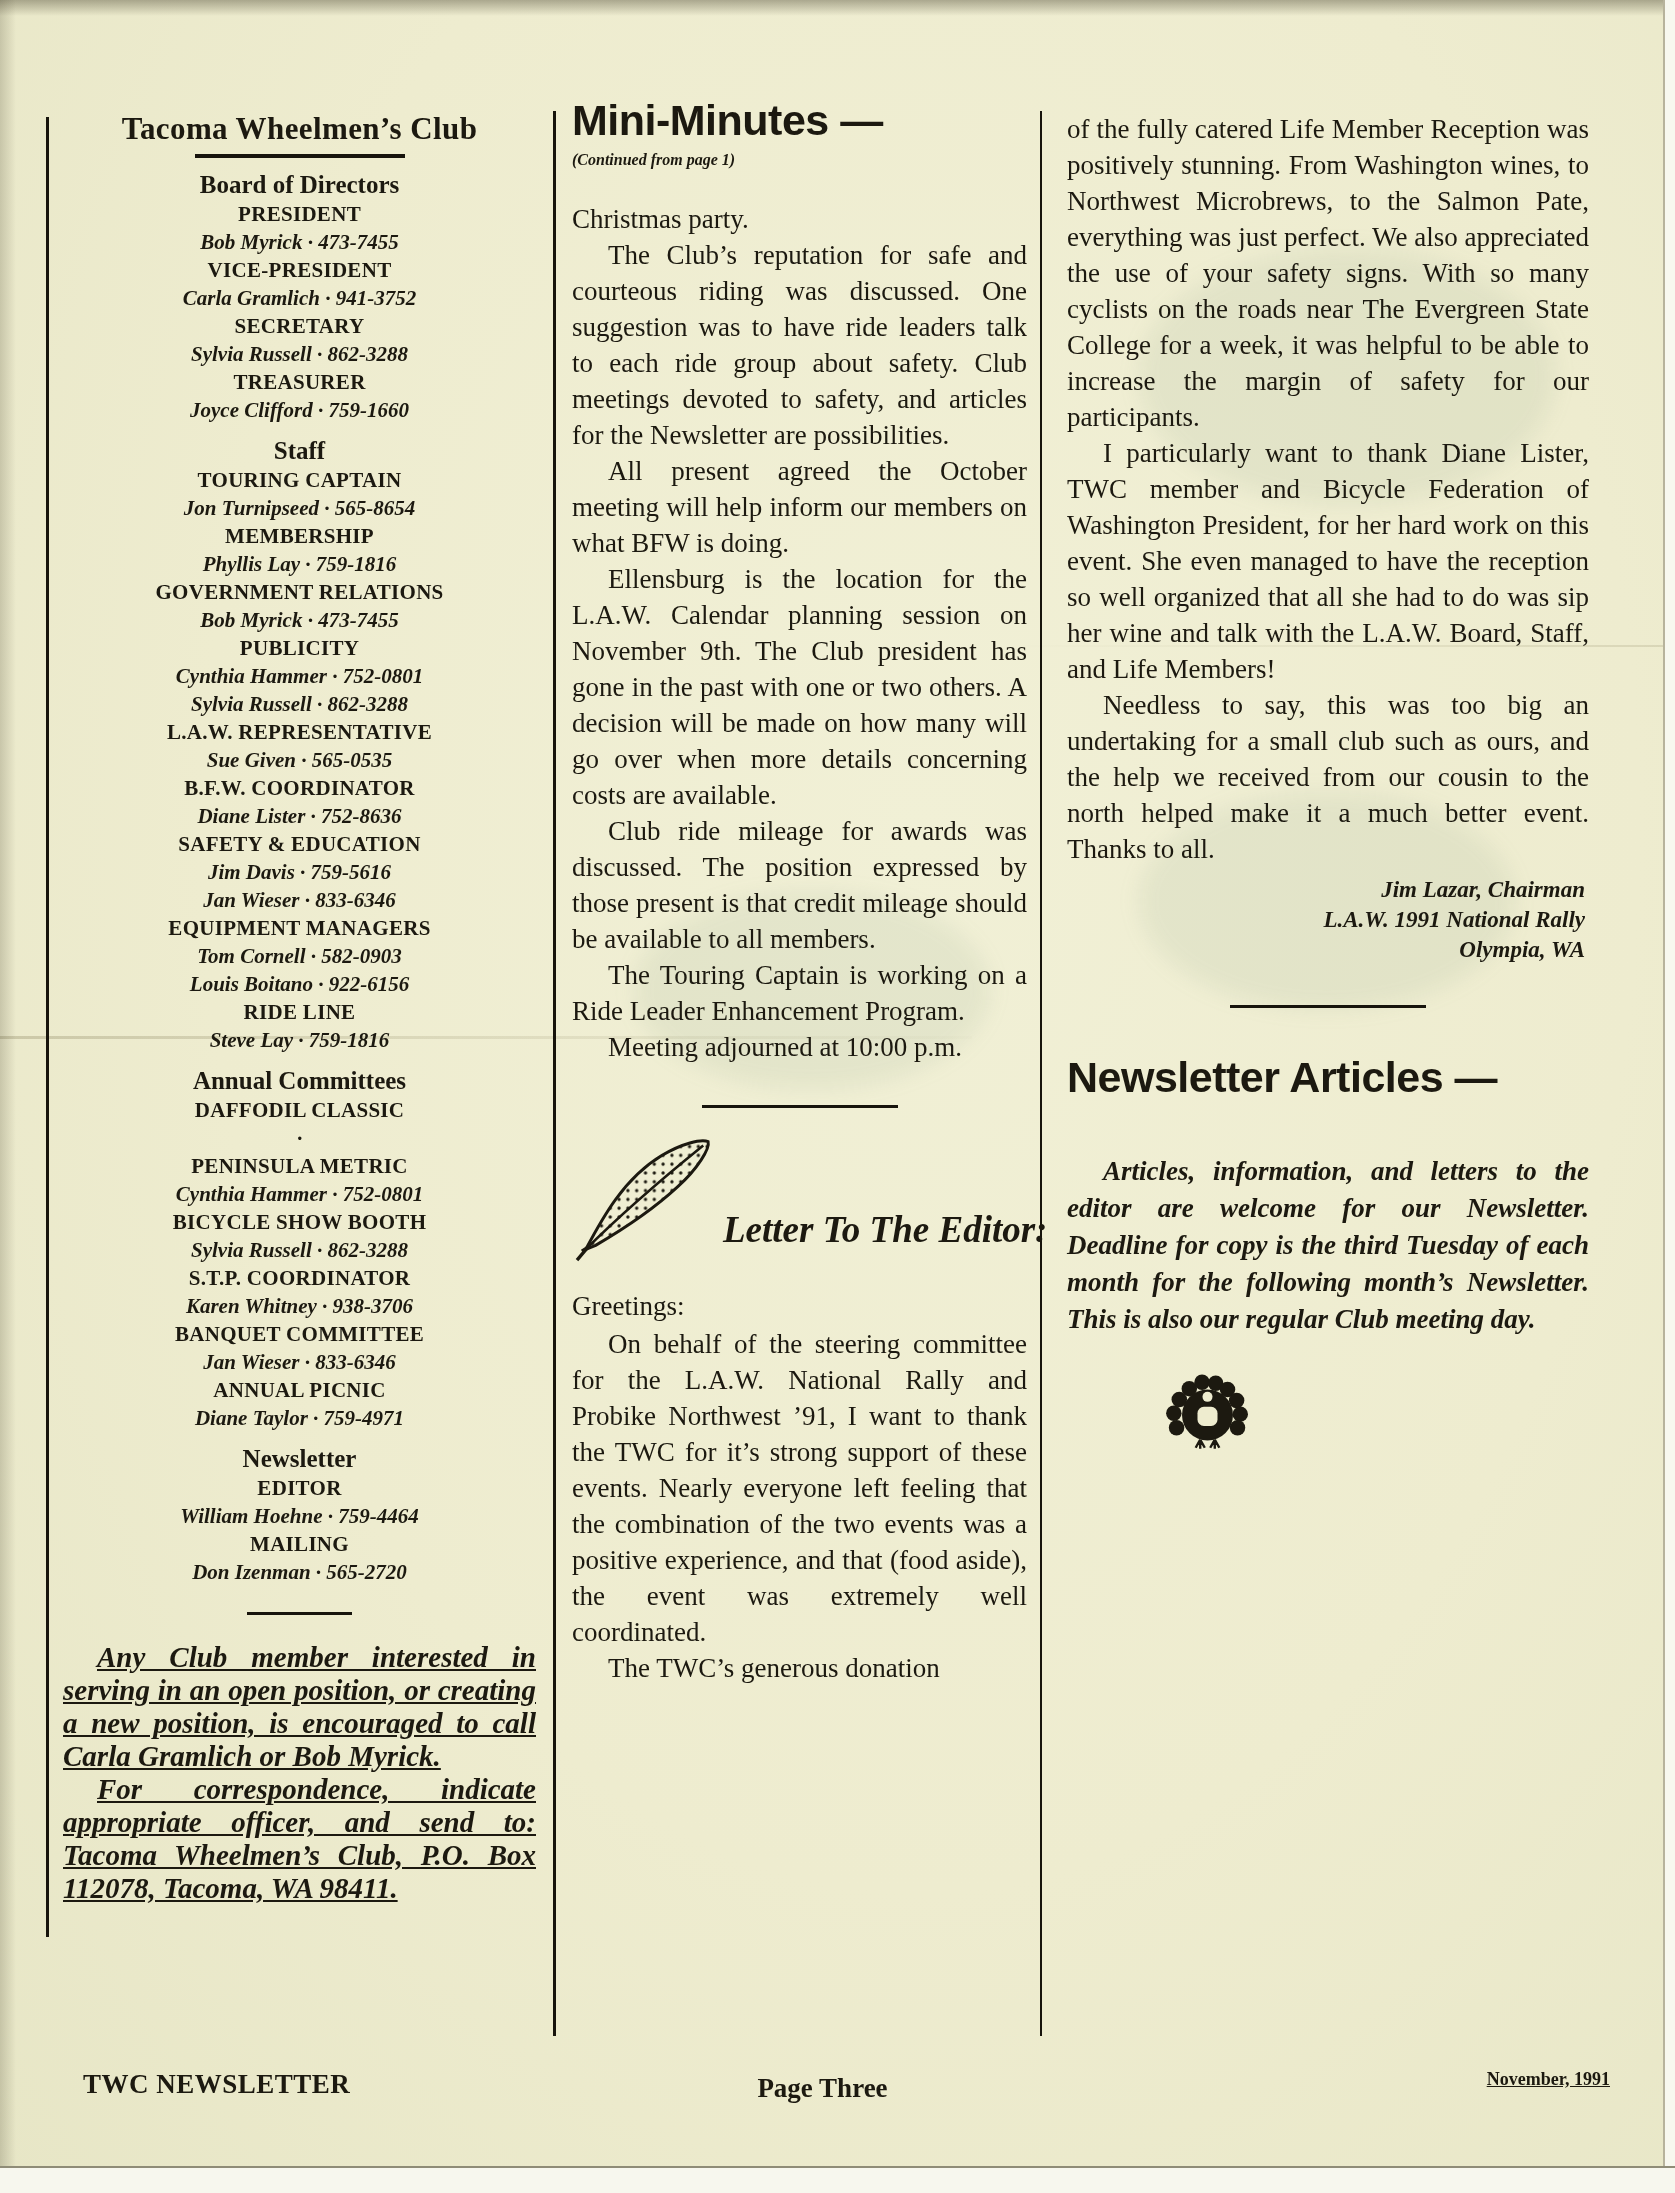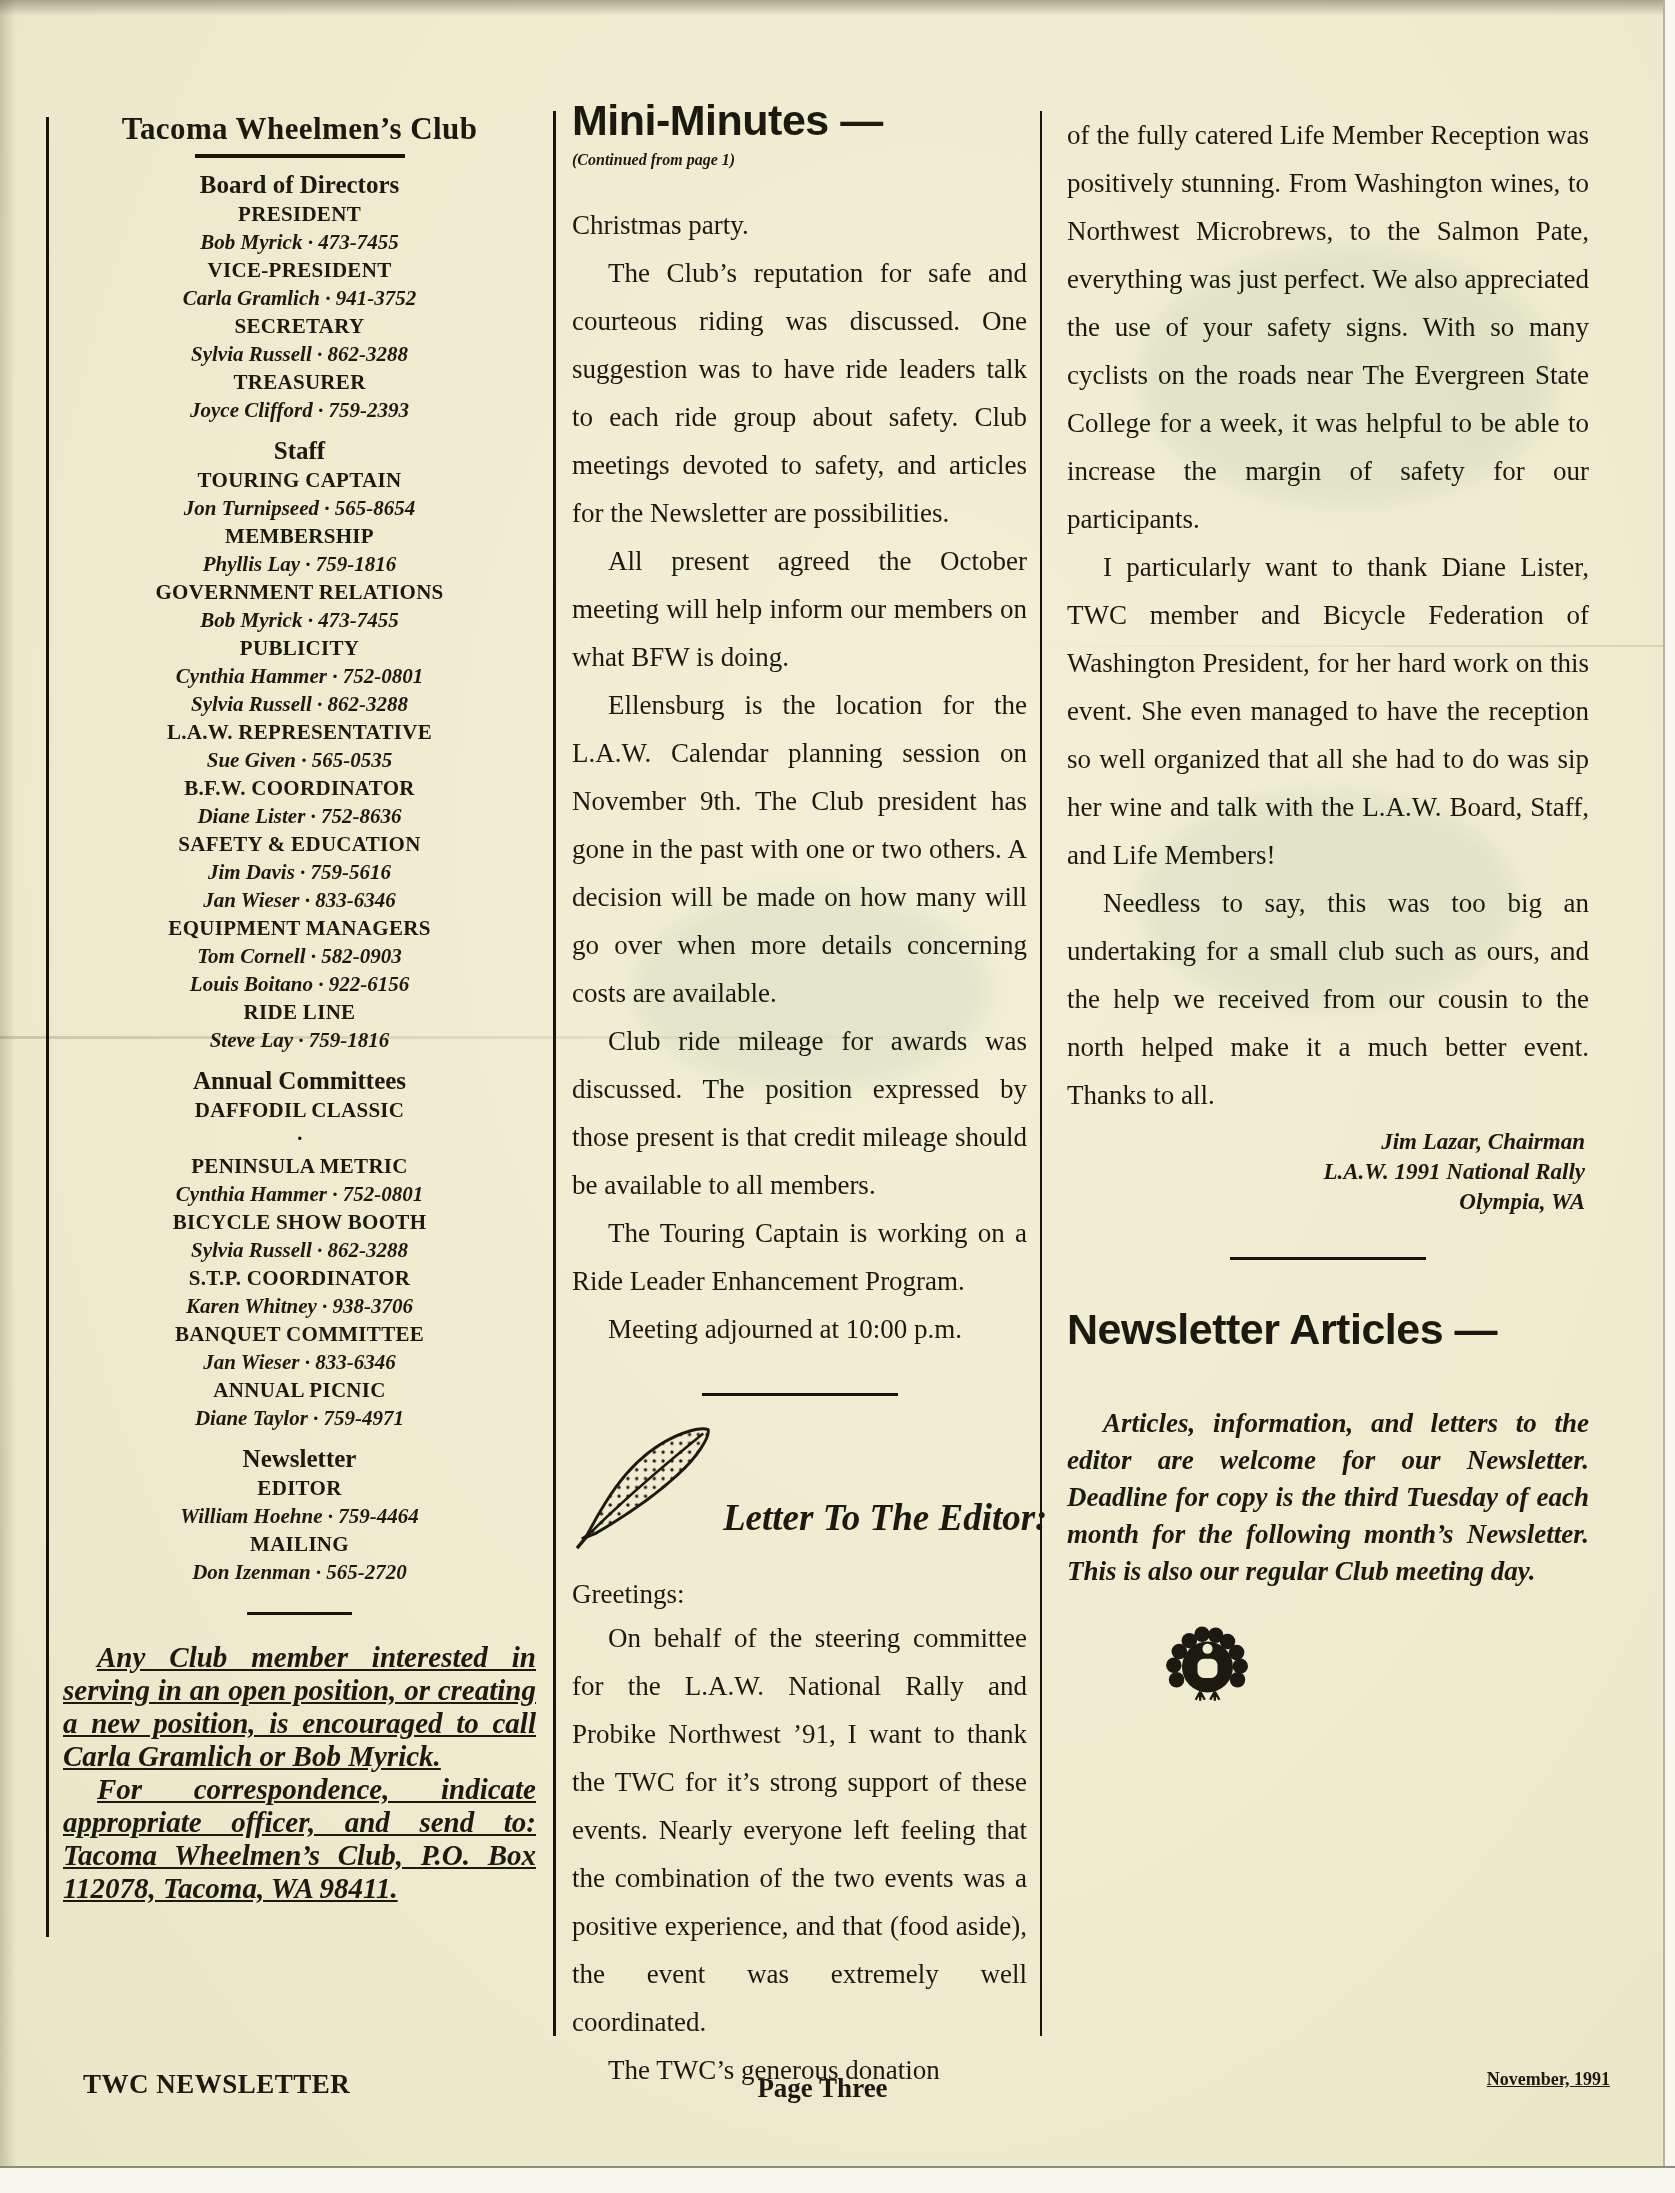--- a/index.html
+++ b/index.html
@@ -41,21 +41,21 @@
   .left-rule{width:105px;height:3px;background:#17140c;margin:26px auto 0;}
   .left-notes{text-align:justify;margin-top:26px;}
   .note-para{font-size:29px;font-weight:bold;font-style:italic;line-height:33px;margin:0;text-decoration:underline;}
   .note-para.indent{text-indent:34px;}
   
   .mid-col{position:absolute;left:572px;top:97px;width:455px;}
   .headline{font-family:"Liberation Sans", sans-serif;font-weight:bold;font-size:43px;
     letter-spacing:-0.5px;line-height:46px;}
   .continued{font-size:16px;font-weight:bold;font-style:italic;margin-top:8px;}
   .body{margin-top:32px;text-align:justify;}
-  .para{font-size:27px;line-height:48px;margin:0;}
+  .para{font-size:27px;line-height:36px;margin:0;}
   .para.indent{text-indent:36px;}
   .center-rule{width:196px;height:3px;background:#17140c;margin:40px auto 0;}
   .letter-head{display:flex;align-items:flex-end;margin:18px 0 24px;}
   .letter-title{font-size:37px;font-weight:bold;font-style:italic;padding:0 0 16px 4px;white-space:nowrap;}
   .salutation{font-size:27px;margin:0 0 2px;}
   
   .right-col{position:absolute;left:1067px;top:111px;width:522px;}
   .sig-block{text-align:right;margin-top:8px;padding-right:4px;}
   .sig-line{font-size:23px;font-weight:bold;font-style:italic;line-height:30px;}
   .headline2{margin-top:46px;}
@@ -87,21 +87,21 @@
     <div class="title-underline"></div>
     <div>
         <div class="dir-heading">Board of Directors</div>
         <div class="dir-role">PRESIDENT</div>
         <div class="dir-name">Bob Myrick · 473-7455</div>
         <div class="dir-role">VICE-PRESIDENT</div>
         <div class="dir-name">Carla Gramlich · 941-3752</div>
         <div class="dir-role">SECRETARY</div>
         <div class="dir-name">Sylvia Russell · 862-3288</div>
         <div class="dir-role">TREASURER</div>
-        <div class="dir-name">Joyce Clifford · 759-2393</div>
+        <div class="dir-name">Joyce Clifford · 759-1660</div>
         <div class="dir-heading">Staff</div>
         <div class="dir-role">TOURING CAPTAIN</div>
         <div class="dir-name">Jon Turnipseed · 565-8654</div>
         <div class="dir-role">MEMBERSHIP</div>
         <div class="dir-name">Phyllis Lay · 759-1816</div>
         <div class="dir-role">GOVERNMENT RELATIONS</div>
         <div class="dir-name">Bob Myrick · 473-7455</div>
         <div class="dir-role">PUBLICITY</div>
         <div class="dir-name">Cynthia Hammer · 752-0801</div>
         <div class="dir-name">Sylvia Russell · 862-3288</div>

